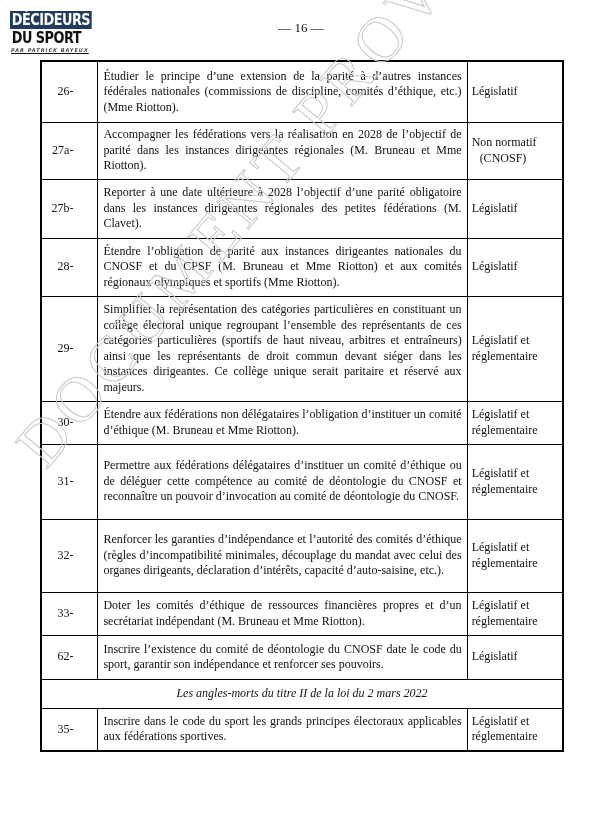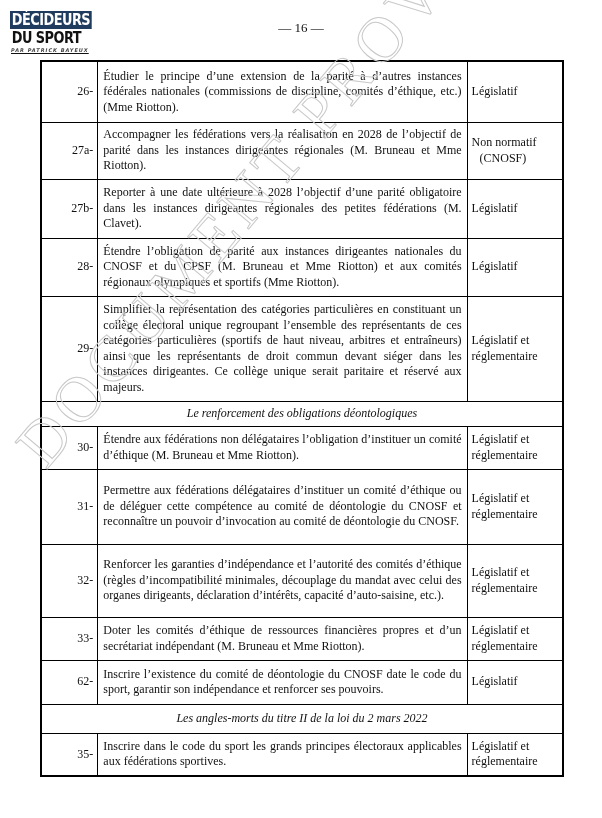--- a/index.html
+++ b/index.html
@@ -35,21 +35,21 @@
     }
 
     
     .doc-table {
       position: absolute; left: 40px; top: 60px; width: 524px;
       border-collapse: collapse; border: 2px solid #000;
       font-size: 12px; line-height: 15.5px;
     }
     .doc-table td { border: 1px solid #000; vertical-align: middle; }
     .doc-table tr.last td { border-bottom: 2.5px solid #000; }
-    .c-num { width: 57px; text-align: right; padding-right: 4px; }
+    .c-num { width: 57px; text-align: right; padding-right: 24px; }
     .c-text { width: 371px; text-align: justify; text-align-last: left; padding: 3px 5px 3px 5px; margin-top: 12px; }
     .c-type { width: 96px; padding: 3px 5px 3px 4px; }
     .c-type.center-nonnorm .l2 { padding-left: 8px; display: block; }
     .section-cell { text-align: center; font-style: italic; padding: 4px 0; }
 
     
     .watermark {
       position: absolute; left: 30px; top: 420px; width: 760px;
       transform: rotate(-50deg); transform-origin: left center;
       font-family: "Liberation Serif", serif; font-size: 64px; letter-spacing: 6px;
@@ -97,23 +97,20 @@
       </tr>
       <tr style="height:105px">
         <td class="c-num">29-</td>
         <td class="c-text">Simplifier la représentation des catégories particulières en constituant un collège électoral unique regroupant l’ensemble des représentants de ces catégories particulières (sportifs de haut niveau, arbitres et entraîneurs) ainsi que les représentants de droit commun devant siéger dans les instances dirigeantes. Ce collège unique serait paritaire et réservé aux majeurs.</td>
         <td class="c-type">
           <span>Législatif et</span><br>
           <span>réglementaire</span>
         </td>
       </tr>
 
-      <tr style="height:25px">
-        <td colspan="3" class="section-cell">Le renforcement des obligations déontologiques</td>
-      </tr>
 
       <tr style="height:43px">
         <td class="c-num">30-</td>
         <td class="c-text">Étendre aux fédérations non délégataires l’obligation d’instituer un comité d’éthique (M. Bruneau et Mme Riotton).</td>
         <td class="c-type">
           <span>Législatif et</span><br>
           <span>réglementaire</span>
         </td>
       </tr>
       <tr style="height:75px">

